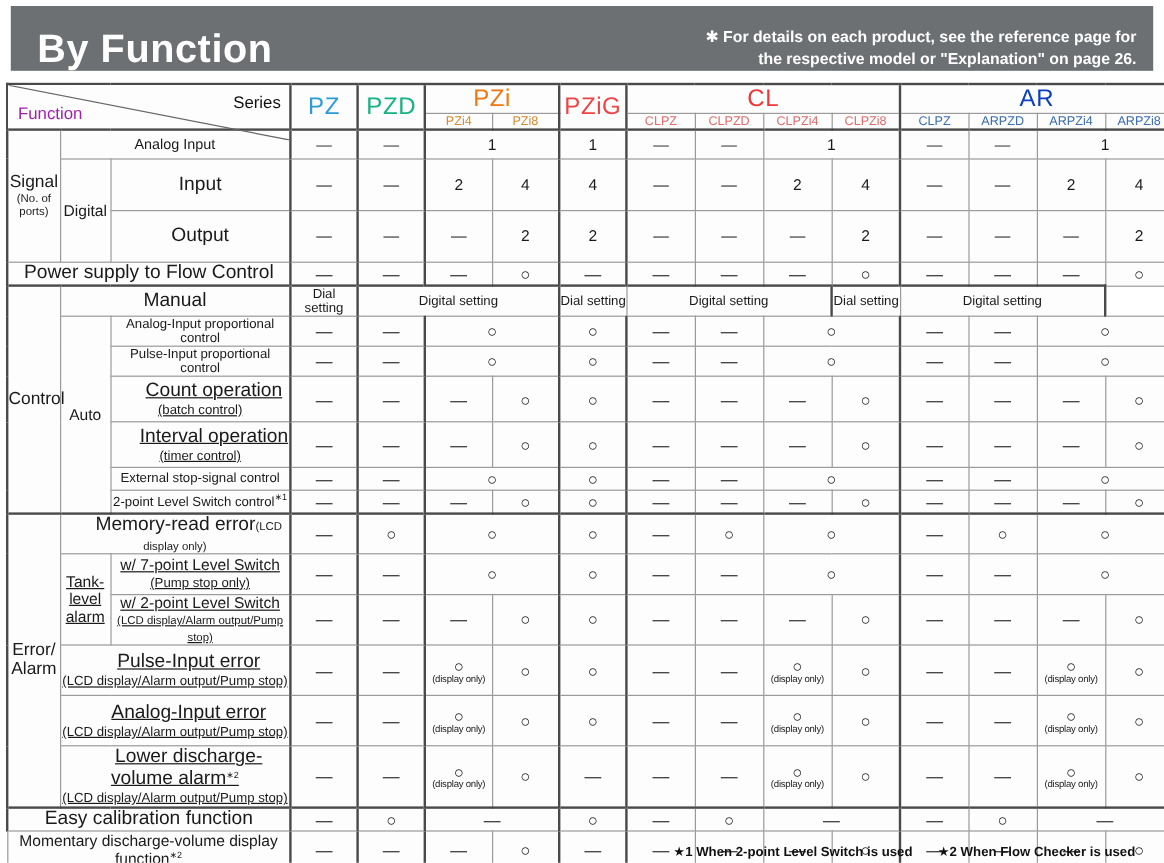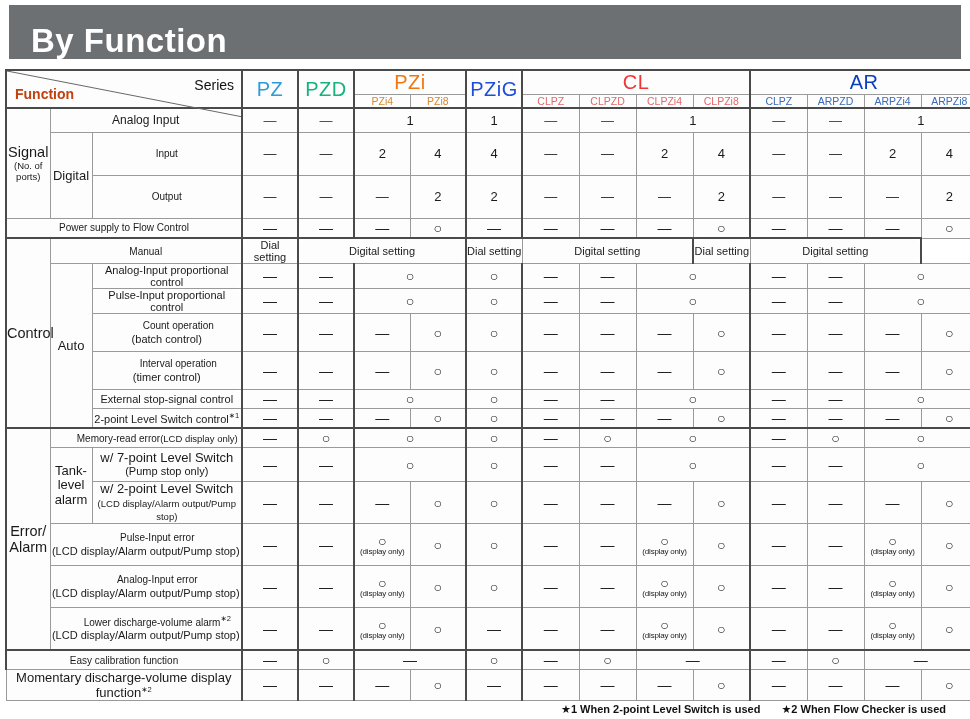--- a/index.html
+++ b/index.html
@@ -54,43 +54,43 @@
 
   
   .corner{
     position:relative;background:#e8e8e8;padding:0;
   }
   .corner .diag{position:absolute;inset:0;}
   .corner .series{
     position:absolute;right:7px;top:6px;font-size:14px;color:#111;
   }
   .corner .function{
-    position:absolute;left:8px;bottom:5px;font-size:14px;color:#c2410c;font-weight:bold;
+    position:absolute;left:8px;bottom:5px;font-size:14px;color:#a21caf;
   }
 
   
   .sh{font-weight:bold;font-size:20px;letter-spacing:0.5px;margin-left:12px;}
   .sub{font-size:10.5px;}
 
   .c-pz   {background:#ddf0f7;color:#2d9bd7;}
   .c-pzd  {background:#ddf5ea;color:#15b37e;}
   .c-pzi  {background:#fde9cf;color:#f0770d;}
   .c-pzi-s{background:#fdf0dd;color:#d6892e;}
-  .c-pzig {background:#e8ddf2;color:#1d4ed8;border-radius:12px;}
+  .c-pzig {background:#e8ddf2;color:#ef4444;border-radius:12px;}
   .c-cl   {background:#fbdede;color:#f03535;}
   .c-cl-s {background:#fce7e7;color:#e06a6a;}
   .c-ar   {background:#cfe2f5;color:#0a3fc0;}
   .c-ar-s {background:#dbeaf8;color:#3a6bb5;}
 
-  .big{font-size:10px;margin-left:23px;}
+  .big{font-size:16px;margin-left:23px;}
   .med{font-size:13px;}
   .sm{font-size:11px;border-radius:11px;}
   .xs{font-size:9.5px;}
 
-  .l1{line-height:1.12;}
+  .l1{line-height:1.12;text-decoration:underline;}
   .dash{font-size:13px;color:#3a3a3a;}
   .circ{font-size:14px;color:#222;}
   .note-sub{font-size:8px;display:block;margin-top:-2px;letter-spacing:-0.2px;}
 
   .row-lbl-main{font-size:14.5px;}
   .row-lbl-sub{font-size:9.5px;}
 
   .footnotes{
     position:absolute;right:24px;bottom:3px;
     font-size:11px;font-weight:bold;color:#111;
@@ -98,20 +98,22 @@
   .footnotes span{margin-left:18px;}
   sup.fn{font-size:7.5px;vertical-align:super;}
 </style>
 </head>
 <body>
 
 <div class="page">
 
   <div class="banner">
     <div class="banner-title">By Function</div>
+    <div class="banner-note">✱ For details on each product, see the reference page for
+the respective model or "Explanation" on page 26.</div>
   </div>
 
   <table class="fn">
     <colgroup>
       <col style="width:44px">
         <col style="width:42px">
         <col style="width:150px">
       <col style="width:56px">
         <col style="width:56px">
       <col style="width:56px">

